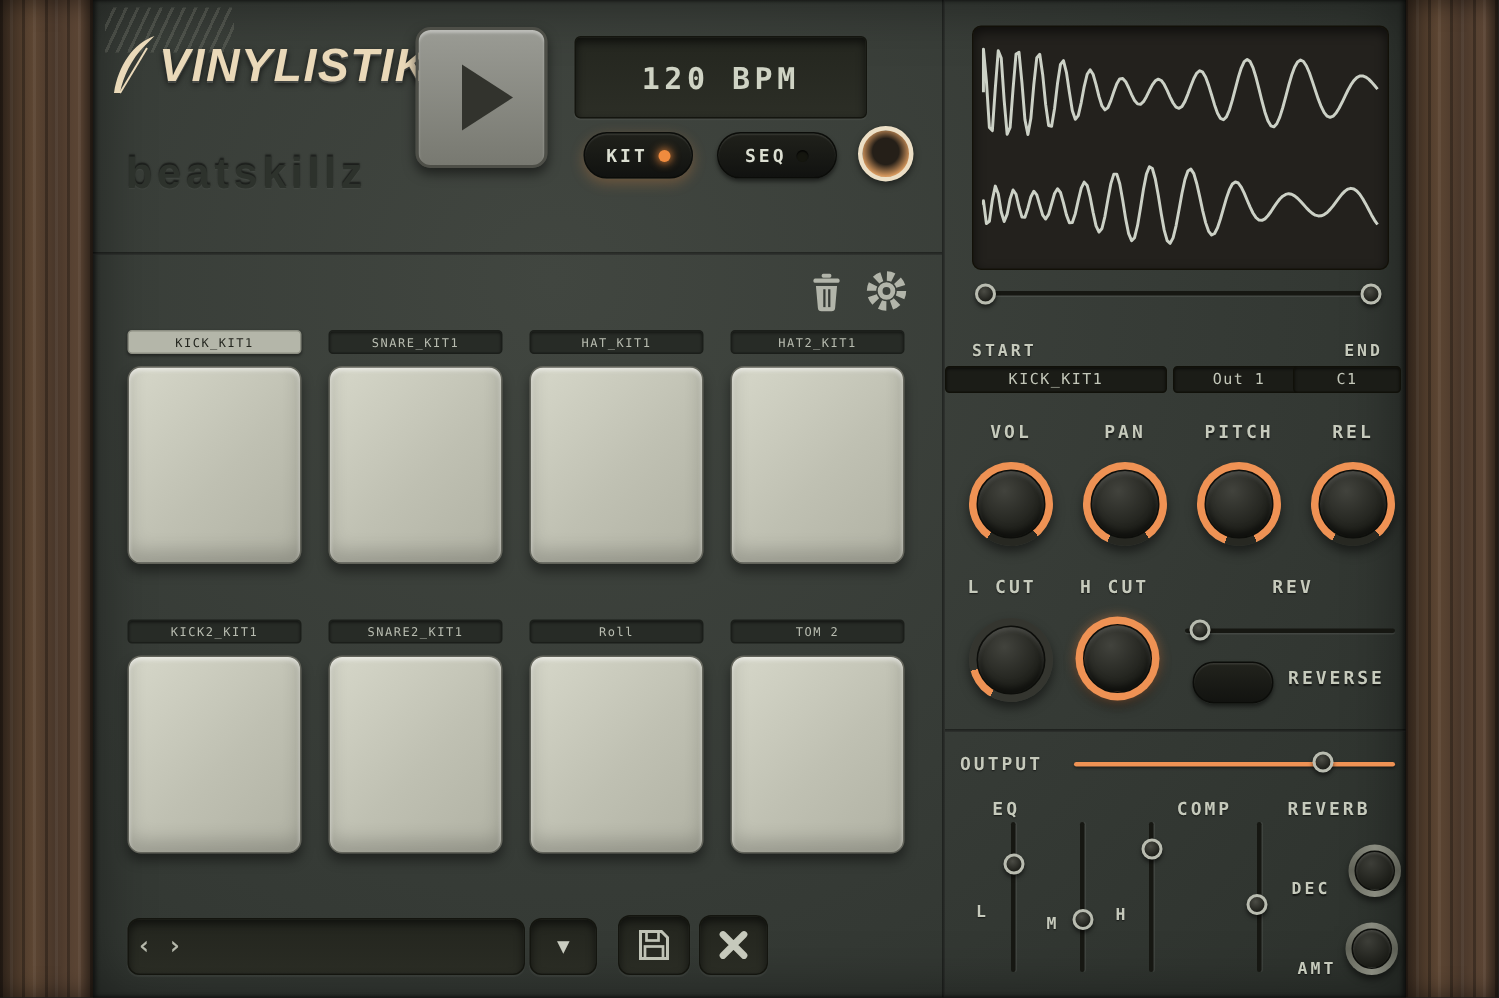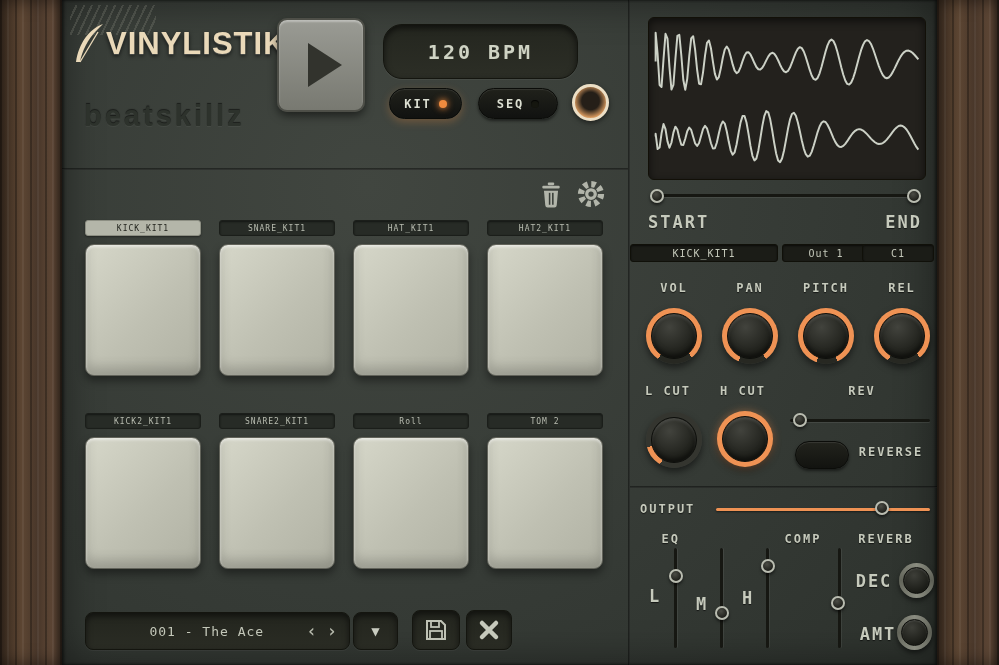--- a/index.html
+++ b/index.html
@@ -30,21 +30,21 @@
     color:#c6cabc; font-size:12px; font-weight:bold; letter-spacing:2px;
     text-align:center; text-shadow:0 1px 1px rgba(0,0,0,.6);
   }
   
   #deco-stripes {
     left:8px; top:5px; width:86px; height:30px;
     background:repeating-linear-gradient(115deg, transparent 0 5px, rgba(180,180,165,.18) 5px 7px);
   }
   #logo-row { left:10px; top:18px; width:270px; height:52px; display:flex; align-items:center; }
   #logo-text {
-    font-family:"Liberation Sans", sans-serif; font-weight:bold;
+    font-family:"Liberation Sans", sans-serif; font-style:italic; font-weight:bold;
     font-size:31px; letter-spacing:1px; color:#ead9b9;
     text-shadow:0 1px 0 rgba(255,255,255,.15), 0 2px 4px rgba(0,0,0,.7);
   }
   #logo-slashes {
     font-family:"Liberation Sans", sans-serif; font-style:italic; font-weight:bold;
     font-size:31px; color:#ead9b9; margin-left:4px; letter-spacing:-1px;
     text-shadow:0 2px 4px rgba(0,0,0,.7);
   }
   #brand-text {
     left:22px; top:100px; font-family:Liberation Sans, sans-serif; font-weight:bold;
@@ -57,21 +57,21 @@
     border:2px solid #4e4f48;
     box-shadow:0 4px 8px rgba(0,0,0,.5), inset 0 2px 2px rgba(255,255,255,.35);
     display:flex; align-items:center; justify-content:center; cursor:pointer;
   }
   #play-icon {
     width:0; height:0; margin-left:8px;
     border-top:22px solid transparent; border-bottom:22px solid transparent;
     border-left:34px solid #32332d;
   }
   #bpm-display {
-    left:321px; top:24px; width:195px; height:55px; border-radius:19px;
+    left:321px; top:24px; width:195px; height:55px; border-radius:4px;
     background:linear-gradient(180deg,#24261f,#2c2e26);
     border:1px solid #14150f;
     box-shadow:inset 0 3px 6px rgba(0,0,0,.6), 0 1px 1px rgba(255,255,255,.06);
     display:flex; align-items:center; justify-content:center;
   }
   #bpm-text { font-size:20px; font-weight:bold; letter-spacing:3px; color:#cfd3c4; }
   .pill-btn {
     position:absolute; top:88px; height:31px; border-radius:16px;
     background:linear-gradient(180deg,#20211b,#111210);
     border:1px solid #0b0c09;
@@ -137,21 +137,21 @@
   .htrack { position:absolute; height:3px; border-radius:2px; background:#161712;
     box-shadow:0 1px 0 rgba(255,255,255,.08); }
   .htrack.accent { background:#ef9254; box-shadow:0 1px 2px rgba(0,0,0,.5); }
   .vtrack { position:absolute; width:3px; border-radius:2px; background:#161712;
     box-shadow:1px 0 0 rgba(255,255,255,.07); }
   .shandle {
     position:absolute; width:14px; height:14px; border-radius:50%;
     background:radial-gradient(circle at 40% 32%, #4b4c45, #1d1e19 75%);
     border:2px solid #b9bcb0; box-shadow:0 2px 3px rgba(0,0,0,.55); cursor:pointer;
   }
-  .sm-lbl { font-size:17px; }
+  .sm-lbl { font-size:11px;margin-top:15px; }
   .bar {
     position:absolute; height:18px; border-radius:3px; top:244px;
     background:#1b1c17; border:1px solid #101009;
     box-shadow:inset 0 1px 2px rgba(0,0,0,.6);
     color:#c3c7b9; font-size:10px; letter-spacing:1px;
     display:flex; align-items:center; justify-content:center;
   }
   .knob { position:absolute; width:56px; height:56px; border-radius:50%;
     box-shadow:0 4px 7px rgba(0,0,0,.5); cursor:pointer; }
   .knob .cap {
@@ -254,21 +254,20 @@
     <div class="pad-label" style="left:157px;top:413px">SNARE2_KIT1</div>
     <div class="pad-label" style="left:291px;top:413px">Roll</div>
     <div class="pad-label" style="left:425px;top:413px">TOM 2</div>
 
     <div class="pad" style="left:23px;top:437px"></div>
     <div class="pad" style="left:157px;top:437px"></div>
     <div class="pad" style="left:291px;top:437px"></div>
     <div class="pad" style="left:425px;top:437px"></div>
 
     <div class="abs dark-box" id="preset-bar">
-      <span id="preset-name">001 - The Ace</span>
       <span class="arrow-btn">‹</span>
       <span class="arrow-btn" style="padding-right:12px">›</span>
     </div>
     <div class="abs dark-box" id="preset-dropdown">
       <span id="dropdown-glyph">▼</span>
     </div>
     <div class="abs dark-box icon-btn" id="save-button">
       <svg width="24" height="24" viewBox="0 0 24 24">
         <path d="M3 3 H17 L21 7 V21 H3 Z" fill="none" stroke="#c0c3b6" stroke-width="2"></path>
         <rect x="7" y="3" width="8" height="6" fill="none" stroke="#c0c3b6" stroke-width="1.8"></rect>

